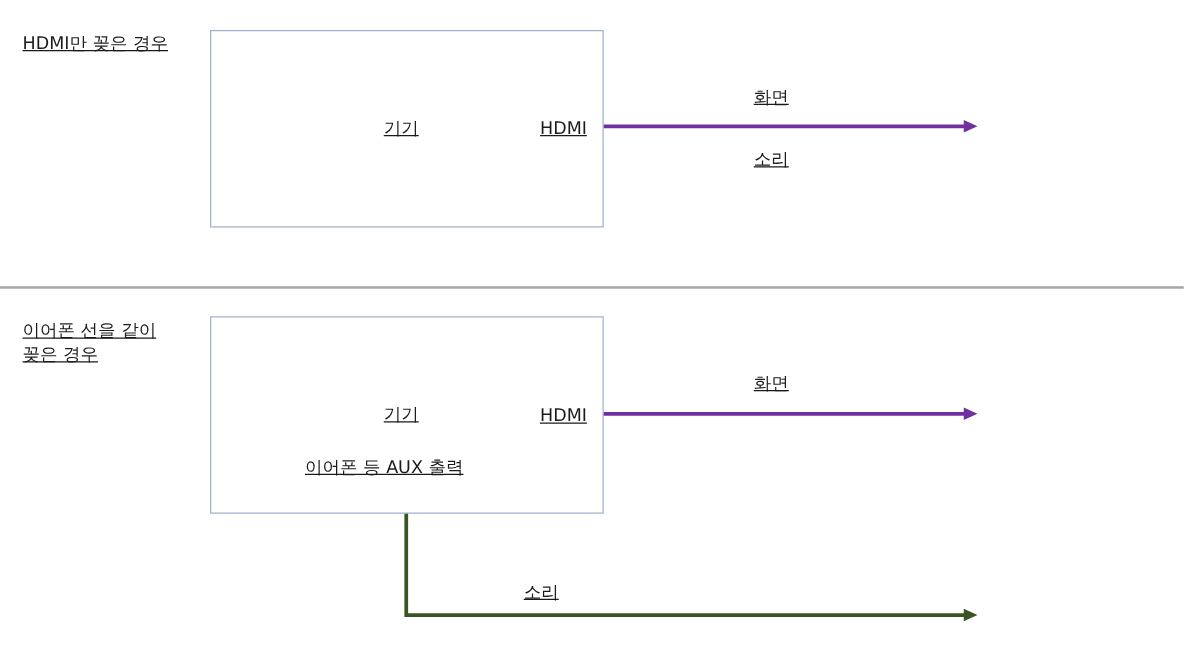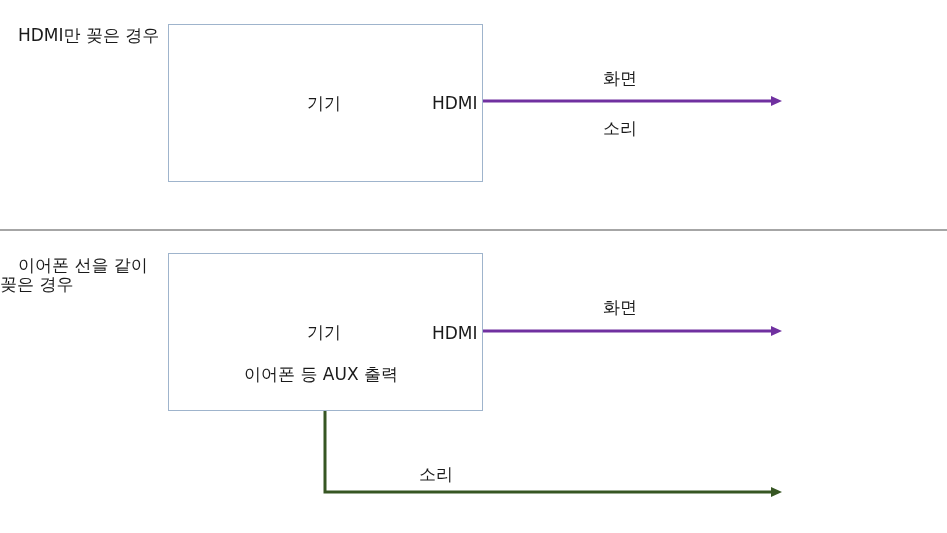--- a/index.html
+++ b/index.html
@@ -1,38 +1,38 @@
 <!DOCTYPE html>
 <html><head>
   <meta charset="utf-8">
   <style>
     html, body { margin: 0; padding: 0; background: #ffffff; }
     body { width: 947px; height: 533px; position: relative; overflow: hidden;
            font-family: "DejaVu Sans", "Liberation Sans", sans-serif; color: #1a1a1a; }
     .abs { position: absolute; white-space: nowrap; }
-    .label { font-size: 17px; line-height: 20px; }
+    .label { font-size: 14px; line-height: 20px; text-decoration: underline; }
     .box { position: absolute; border: 1px solid #9fb4cc; background: #ffffff; box-sizing: border-box; }
     .divider { position: absolute; left: 0; width: 947px; height: 2px; background: #a6a6a6; }
     svg.wires { position: absolute; left: 0; top: 0; }
   </style>
 </head>
 <body>
 
 <div class="abs label" style="left:18px; top:25px;">HDMI만 꽂은 경우</div>
 
 <div class="box" style="left:168px; top:24px; width:315px; height:158px;"></div>
 <div class="abs label" style="left:307px; top:93px;">기기</div>
 <div class="abs label" style="left:432px; top:93px;">HDMI</div>
 <div class="abs label" style="left:603px; top:68px;">화면</div>
 <div class="abs label" style="left:603px; top:118px;">소리</div>
 
 <div class="divider" style="top:229px;"></div>
 
 <div class="abs label" style="left:18px; top:255px;">이어폰 선을 같이</div>
-<div class="abs label" style="left:0; top:274px;">꽂은 경우</div>
+<div class="abs label" style="left:18px; top:274px;">꽂은 경우</div>
 
 <div class="box" style="left:168px; top:253px; width:315px; height:158px;"></div>
 <div class="abs label" style="left:307px; top:322px;">기기</div>
 <div class="abs label" style="left:432px; top:323px;">HDMI</div>
 <div class="abs label" style="left:603px; top:297px;">화면</div>
 <div class="abs label" style="left:244px; top:364px;">이어폰 등 AUX 출력</div>
 <div class="abs label" style="left:419px; top:464px;">소리</div>
 
 <svg class="wires" width="947" height="533" viewBox="0 0 947 533">
   <g>

